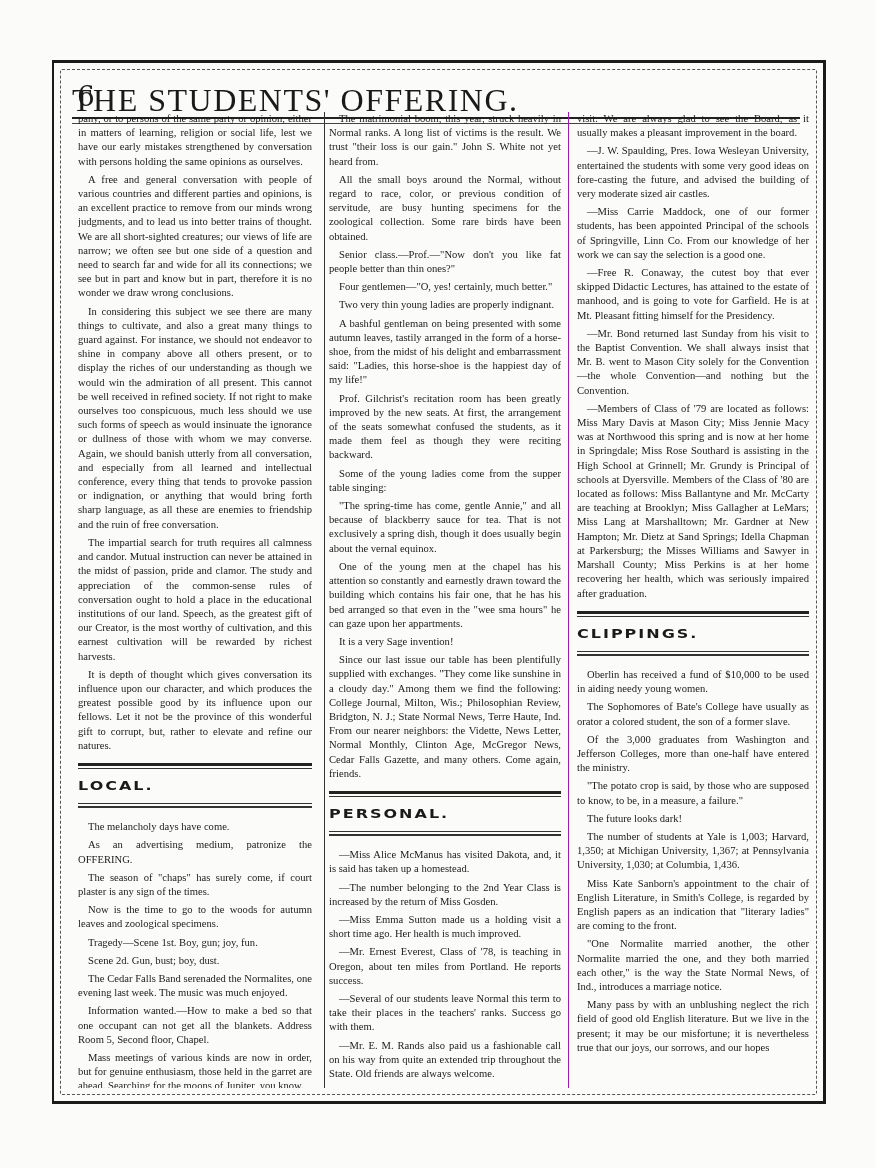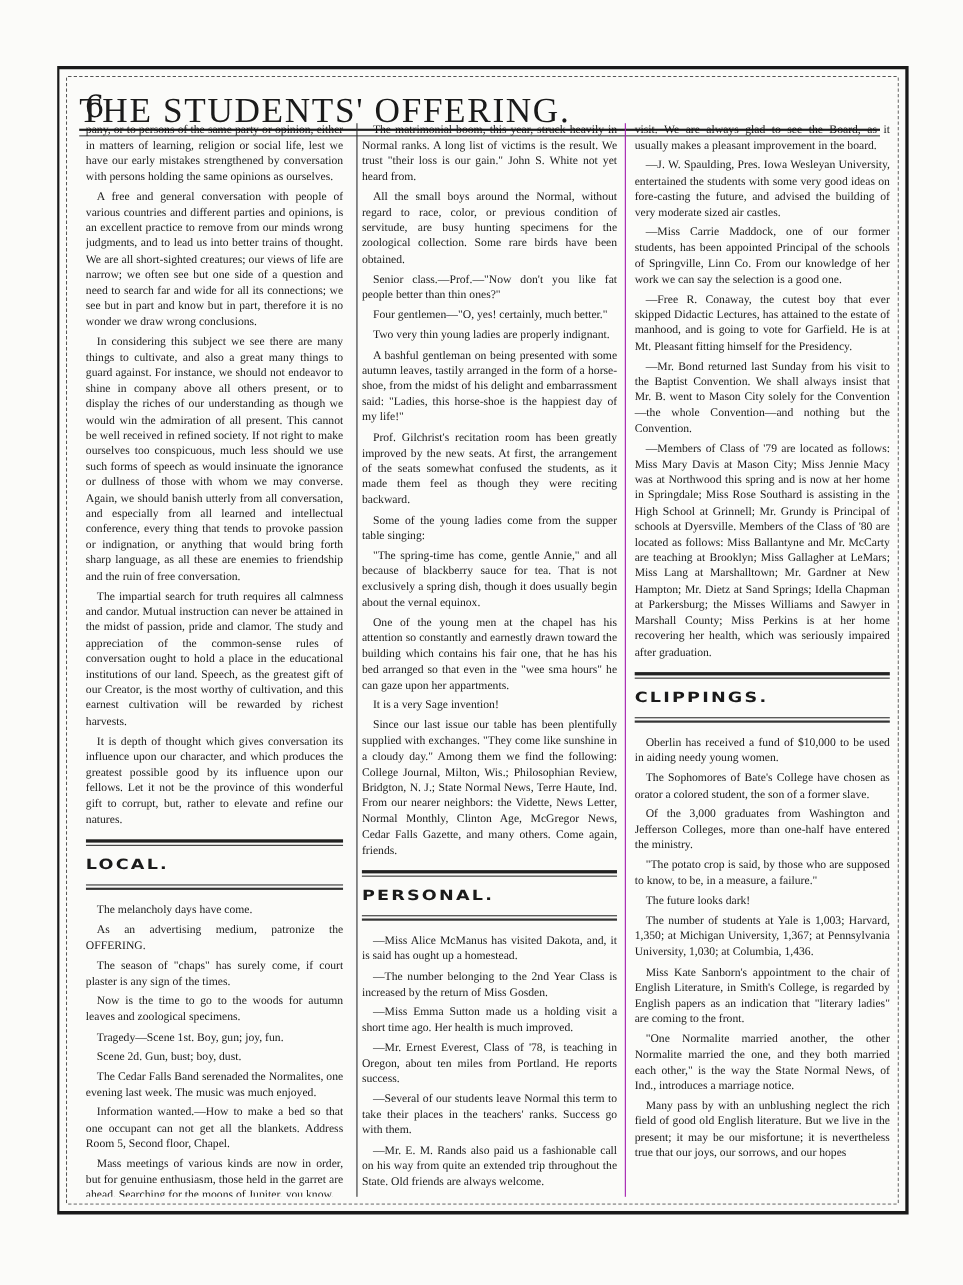--- a/index.html
+++ b/index.html
@@ -170,21 +170,21 @@
     <p>One of the young men at the chapel has his attention so constantly and earnestly drawn toward the building which contains his fair one, that he has his bed arranged so that even in the "wee sma hours" he can gaze upon her appartments.</p>
     <p>It is a very Sage invention!</p>
     <p>Since our last issue our table has been plentifully supplied with exchanges. "They come like sunshine in a cloudy day." Among them we find the following: College Journal, Milton, Wis.; Philosophian Review, Bridgton, N. J.; State Normal News, Terre Haute, Ind. From our nearer neighbors: the Vidette, News Letter, Normal Monthly, Clinton Age, McGregor News, Cedar Falls Gazette, and many others. Come again, friends.</p>
 
     <div class="section-head">
       <div class="rule-top"></div>
       <span class="section-title">PERSONAL.</span>
       <div class="rule-bottom"></div>
     </div>
 
-    <p>—Miss Alice McManus has visited Dakota, and, it is said has ought up a homestead.</p>
+    <p>—Miss Alice McManus has visited Dakota, and, it is said has taken up a homestead.</p>
     <p>—The number belonging to the 2nd Year Class is increased by the return of Miss Gosden.</p>
     <p>—Miss Emma Sutton made us a holding visit a short time ago. Her health is much improved.</p>
     <p>—Mr. Ernest Everest, Class of '78, is teaching in Oregon, about ten miles from Portland. He reports success.</p>
     <p>—Several of our students leave Normal this term to take their places in the teachers' ranks. Success go with them.</p>
     <p>—Mr. E. M. Rands also paid us a fashionable call on his way from quite an extended trip throughout the State. Old friends are always welcome.</p>
 
   </div>
 
   <div class="col col3">
     <p class="noindent">visit. We are always glad to see the Board, as it usually makes a pleasant improvement in the board.</p>
@@ -194,21 +194,21 @@
     <p>—Mr. Bond returned last Sunday from his visit to the Baptist Convention. We shall always insist that Mr. B. went to Mason City solely for the Convention—the whole Convention—and nothing but the Convention.</p>
     <p>—Members of Class of '79 are located as follows: Miss Mary Davis at Mason City; Miss Jennie Macy was at Northwood this spring and is now at her home in Springdale; Miss Rose Southard is assisting in the High School at Grinnell; Mr. Grundy is Principal of schools at Dyersville. Members of the Class of '80 are located as follows: Miss Ballantyne and Mr. McCarty are teaching at Brooklyn; Miss Gallagher at LeMars; Miss Lang at Marshalltown; Mr. Gardner at New Hampton; Mr. Dietz at Sand Springs; Idella Chapman at Parkersburg; the Misses Williams and Sawyer in Marshall County; Miss Perkins is at her home recovering her health, which was seriously impaired after graduation.</p>
 
     <div class="section-head">
       <div class="rule-top"></div>
       <span class="section-title">CLIPPINGS.</span>
       <div class="rule-bottom"></div>
     </div>
 
     <p>Oberlin has received a fund of $10,000 to be used in aiding needy young women.</p>
-    <p>The Sophomores of Bate's College have chosen as orator a colored student, the son of a former slave.</p>
+    <p>The Sophomores of Bate's College have usually as orator a colored student, the son of a former slave.</p>
     <p>Of the 3,000 graduates from Washington and Jefferson Colleges, more than one-half have entered the ministry.</p>
     <p>"The potato crop is said, by those who are supposed to know, to be, in a measure, a failure."</p>
     <p>The future looks dark!</p>
     <p>The number of students at Yale is 1,003; Harvard, 1,350; at Michigan University, 1,367; at Pennsylvania University, 1,030; at Columbia, 1,436.</p>
     <p>Miss Kate Sanborn's appointment to the chair of English Literature, in Smith's College, is regarded by English papers as an indication that "literary ladies" are coming to the front.</p>
     <p>"One Normalite married another, the other Normalite married the one, and they both married each other," is the way the State Normal News, of Ind., introduces a marriage notice.</p>
     <p>Many pass by with an unblushing neglect the rich field of good old English literature. But we live in the present; it may be our misfortune; it is nevertheless true that our joys, our sorrows, and our hopes</p>
   </div>
 
 </div>

